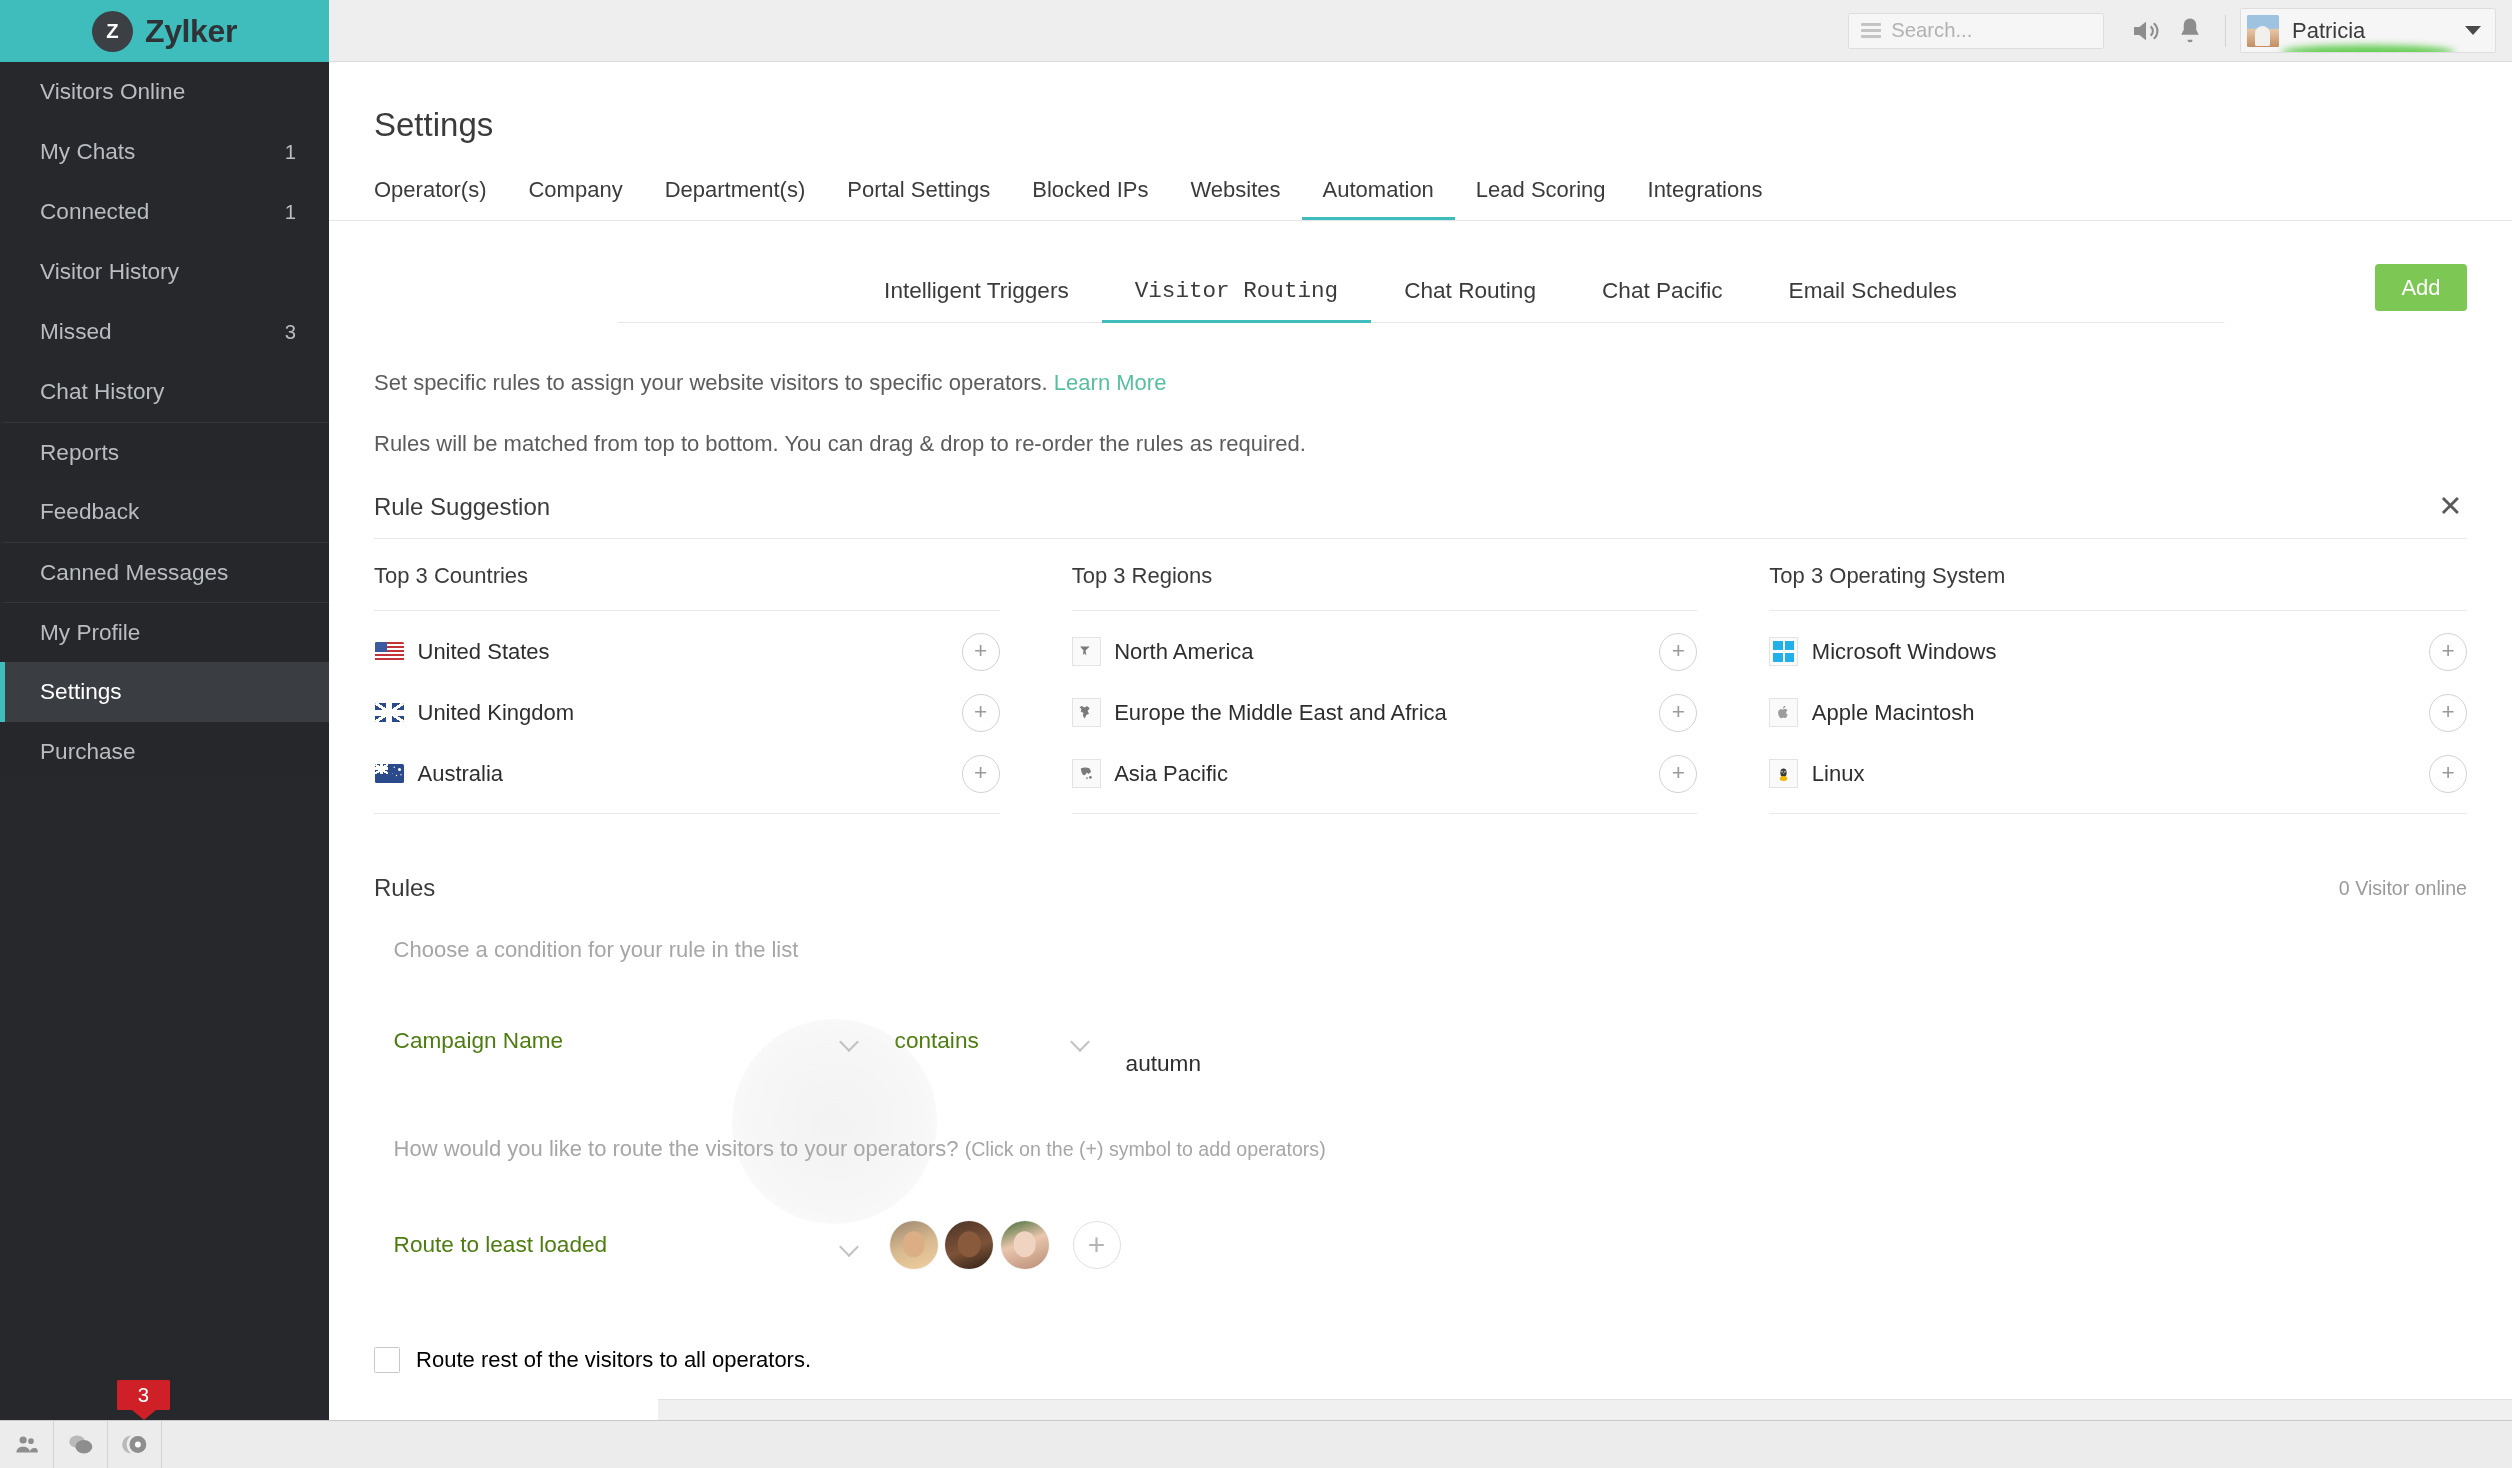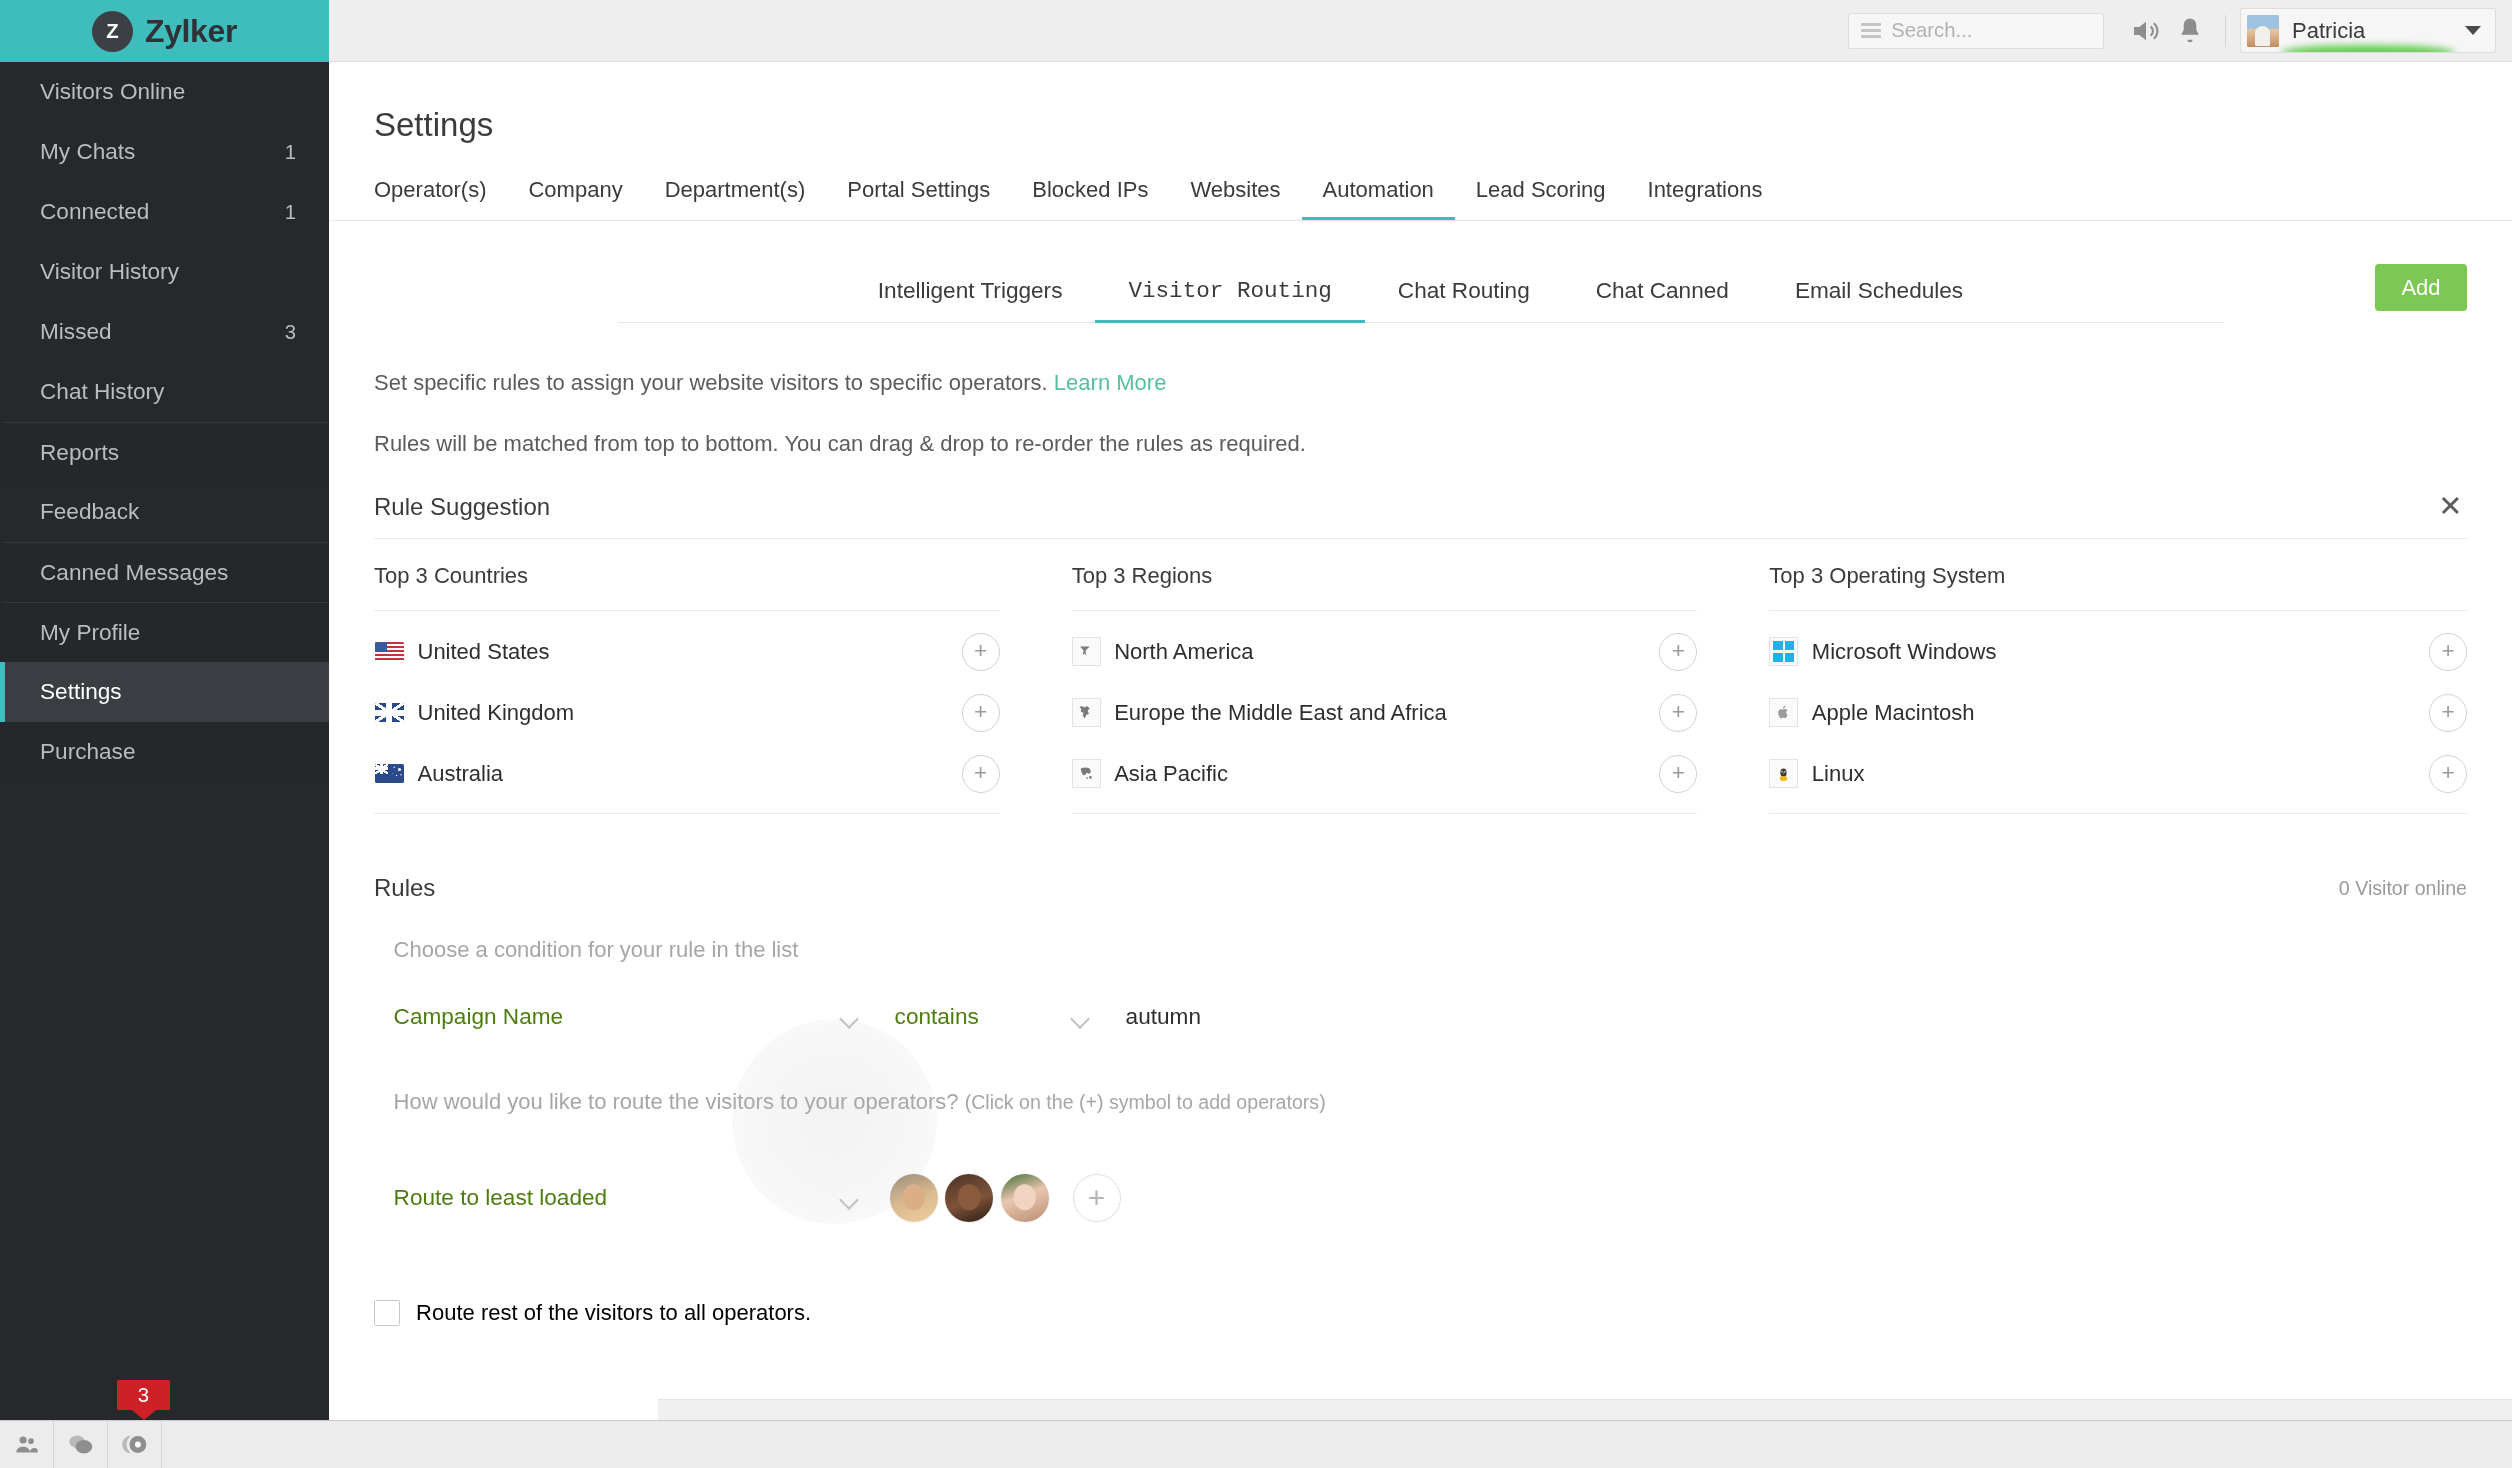--- a/index.html
+++ b/index.html
@@ -266,21 +266,21 @@
   .rule-body { padding-left: 19.6px; margin-top: 35px; position: relative; }
   .hint { font-size: 22px; color: #a6a6a6; }
   .hint .sub { color: #a6a6a6; font-size: 19.6px; }
   .rule-row { display: flex; align-items: center; margin-top: 41px; }
   .field {
     display: flex; align-items: center; justify-content: space-between;
     font-size: 22.6px; color: #4d7c0f;
   }
   .field-cond { width: 466px; }
   .field-op { width: 196px; margin-left: 35px; }
-  .field-val { margin-left: 35px; font-size: 22.6px; color: #2e2e2e; }
+  .field-val { margin-left: 35px; font-size: 22.6px; color: #2e2e2e; margin-top: 47px; }
   .chev {
     width: 19.6px; height: 10.5px; position: relative; flex: 0 0 19.6px;
   }
   .chev::before {
     content: ""; position: absolute; left: 2.3px; top: 0;
     width: 12px; height: 12px;
     border-right: 2.3px solid #c2c2c2; border-bottom: 2.3px solid #c2c2c2;
     transform: rotate(45deg);
   }
   .route-row { display: flex; align-items: center; margin-top: 59px; }
@@ -441,21 +441,21 @@
         <div class="tab">Lead Scoring</div>
         <div class="tab">Integrations</div>
       </div>
 
       <div class="subtabs-wrap">
         <div class="subtabs">
           <div class="subtabs-line"></div>
           <div class="subtab">Intelligent Triggers</div>
           <div class="subtab active">Visitor Routing</div>
           <div class="subtab">Chat Routing</div>
-          <div class="subtab">Chat Canned</div>
+          <div class="subtab">Chat Pacific</div>
           <div class="subtab">Email Schedules</div>
         </div>
         <button class="add-btn">Add</button>
       </div>
 
       <div class="desc">
         <p>
           <span>Set specific rules to assign your website visitors to specific operators.</span>
           <a href="#">Learn More</a>
         </p>

